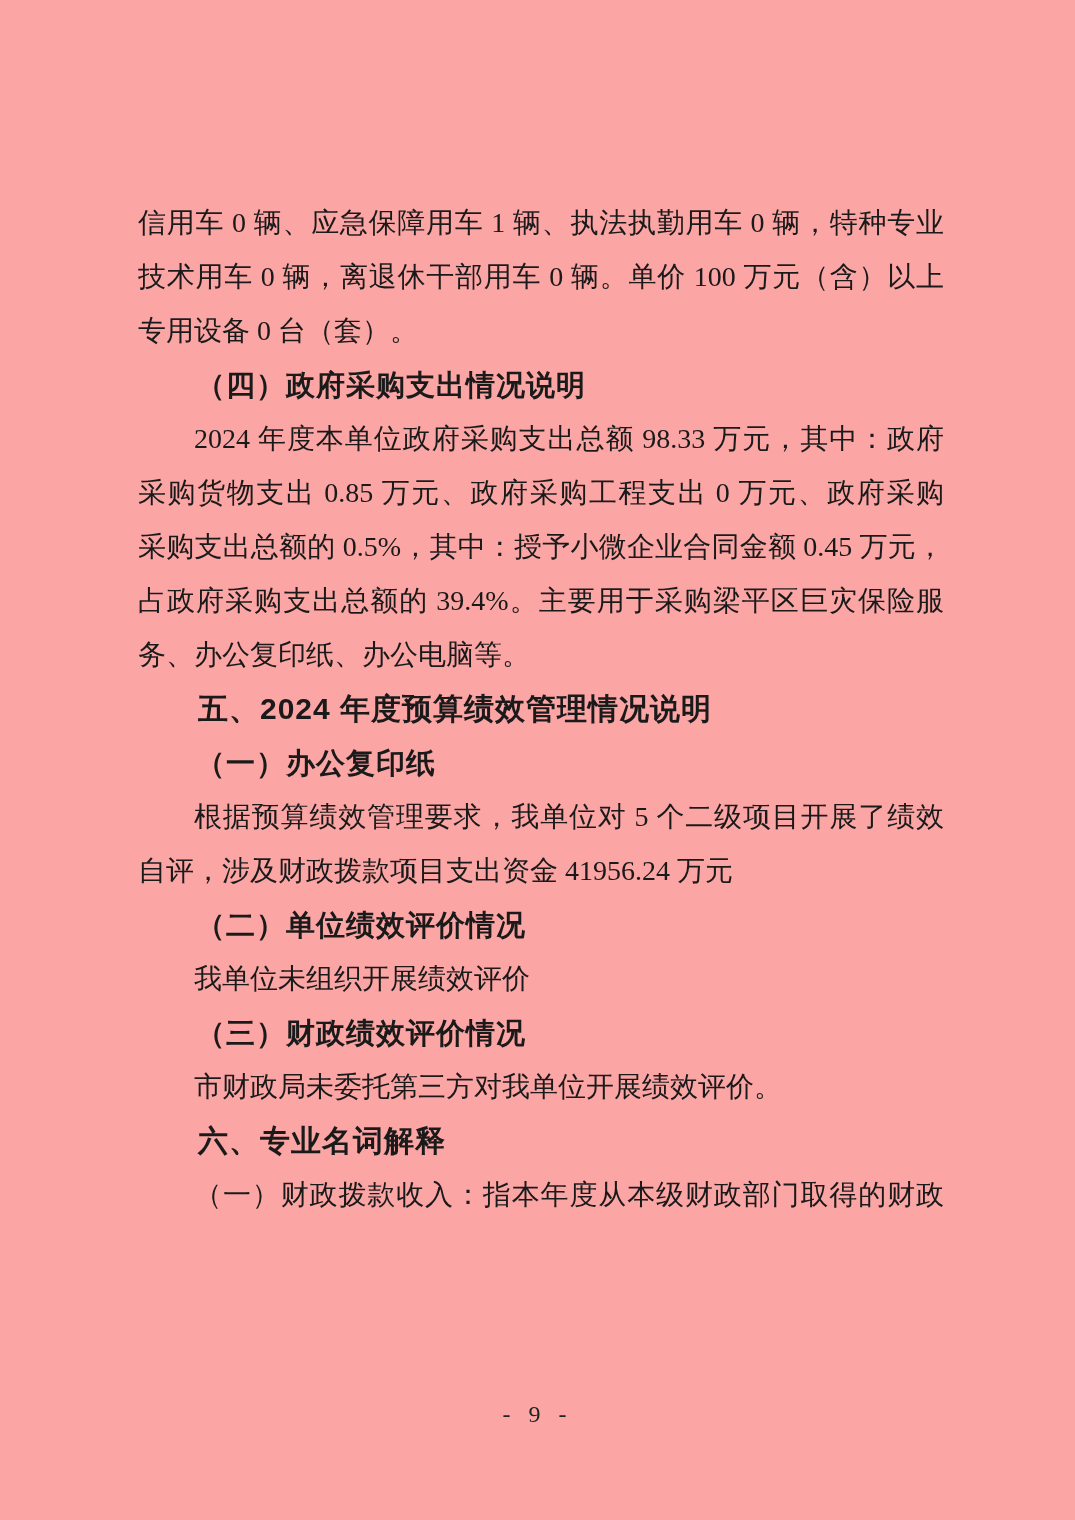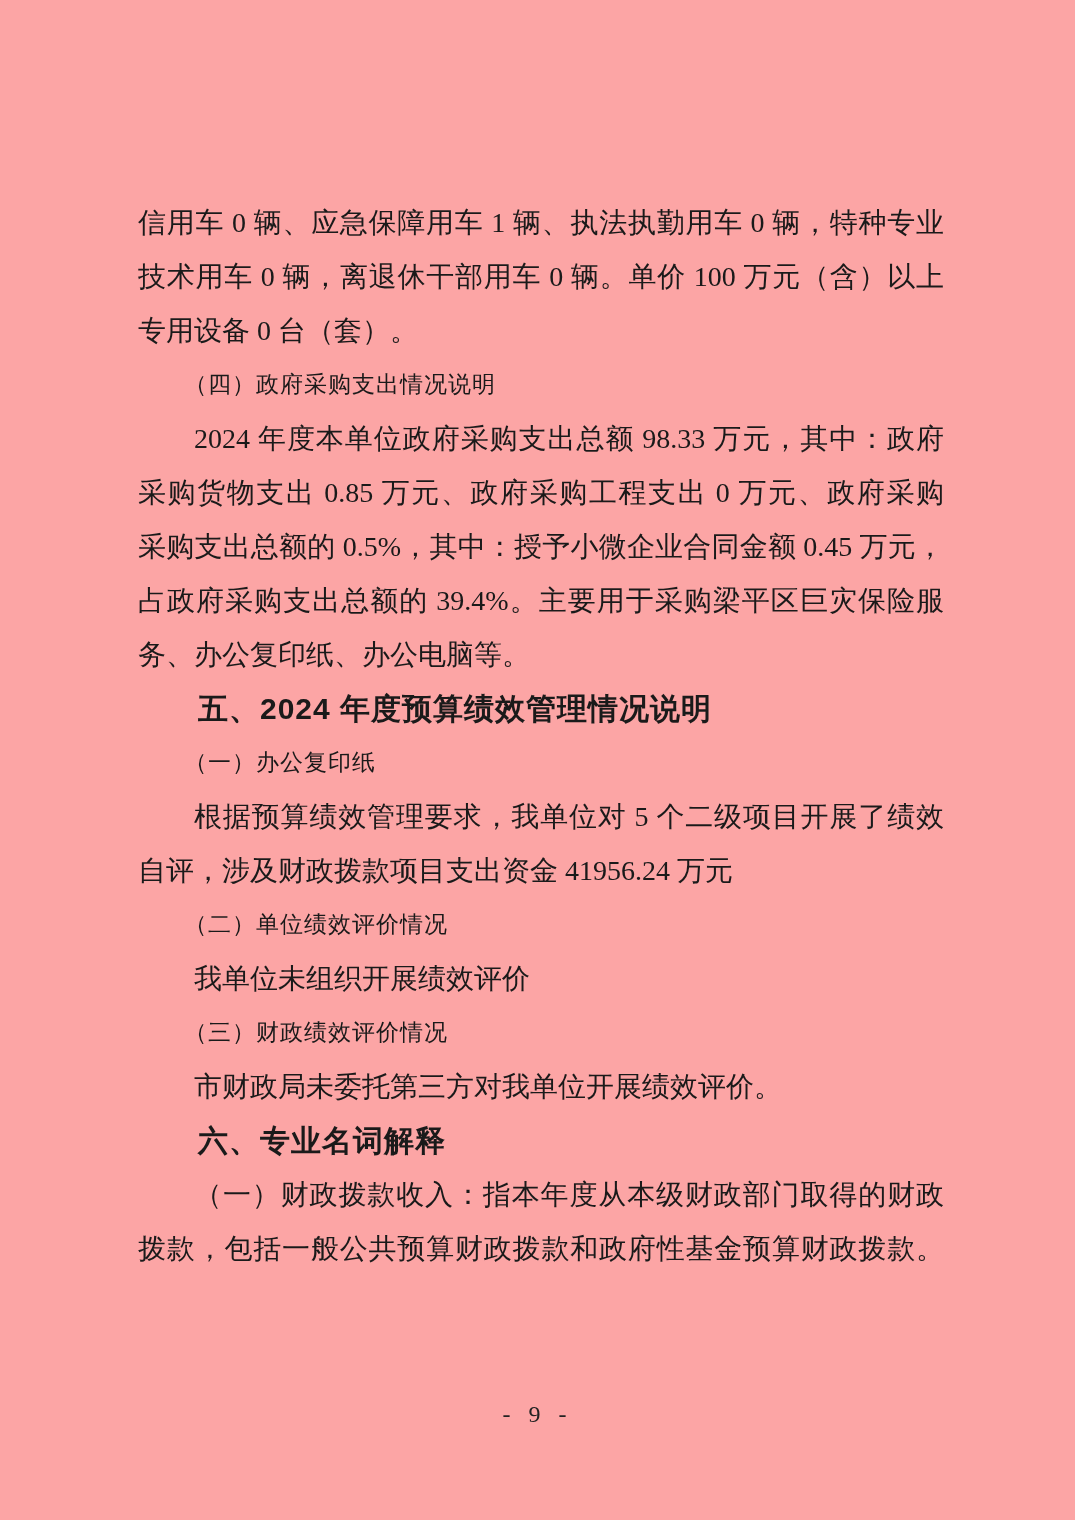--- a/index.html
+++ b/index.html
@@ -33,22 +33,22 @@
   }
   .line.justify {
     white-space: normal;
     text-align: justify;
     text-align-last: justify;
   }
   .line.indent {
     text-indent: 2em;
   }
   .h-kai {
-    font-weight: normal;
-    font-size: 23px;
+    font-weight: bold;
+    font-size: 29px;
     letter-spacing: 1px;
   }
   .h-hei {
     font-weight: bold;
     font-family: "Liberation Sans", "DejaVu Sans", sans-serif;
     font-size: 30px;
     letter-spacing: 1px;
   }
   .bold-kai {
     font-weight: normal;
@@ -93,18 +93,17 @@
     <div class="line indent">我单位未组织开展绩效评价</div>
 
     <div class="line h-kai indent">（三）财政绩效评价情况</div>
     <div class="line indent">市财政局未委托第三方对我单位开展绩效评价。</div>
 
     <div class="line h-hei indent">六、专业名词解释</div>
 
     <div class="line justify indent">
       <span class="bold-kai">（一）财政拨款收入：</span><span>指本年度从本级财政部门取得的财政</span>
     </div>
-    <div class="line justify">拨款，包括一般公共预算财政拨款和政府性基金预算财政拨款。</div>
 
   </div>
 
   <div class="page-number">- 9 -</div>
 </div>
 
 </body></html>

